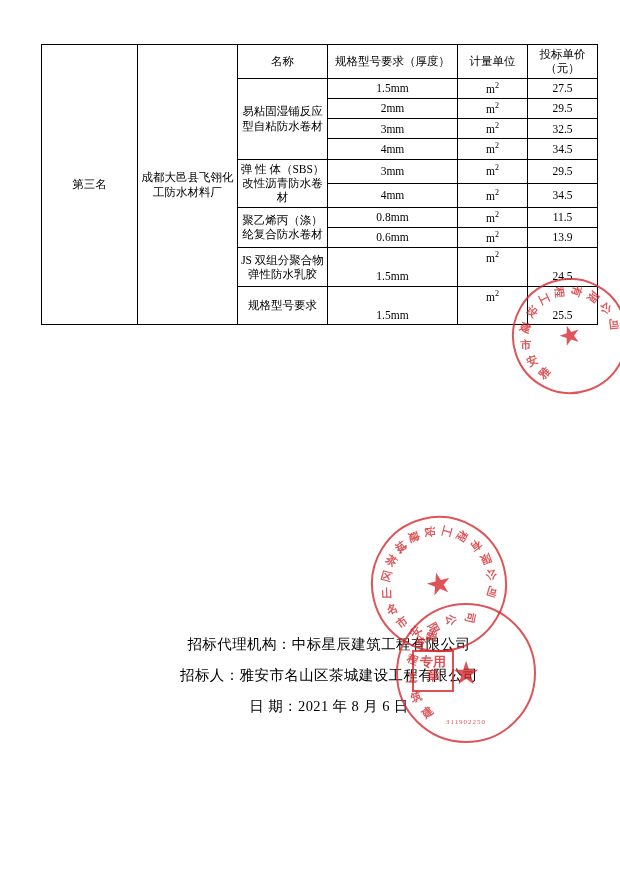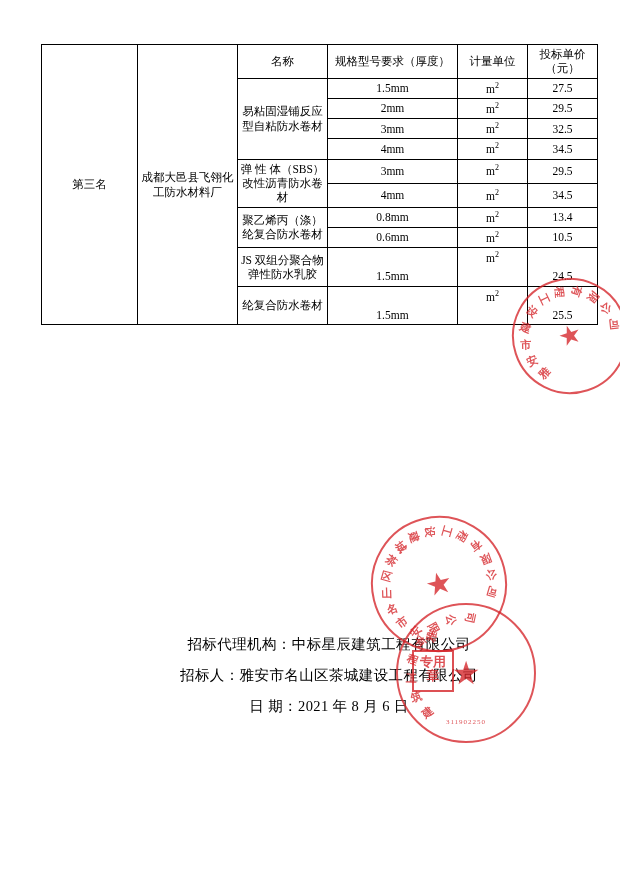--- a/index.html
+++ b/index.html
@@ -245,42 +245,42 @@
         <tr>
           <td class="speccell">4mm</td>
           <td class="unitcell"><span>m</span><sup class="sq">2</sup></td>
           <td class="pricecell">34.5</td>
         </tr>
 
         <tr>
           <td class="namecell" rowspan="2">聚乙烯丙（涤）纶复合防水卷材</td>
           <td class="speccell">0.8mm</td>
           <td class="unitcell"><span>m</span><sup class="sq">2</sup></td>
-          <td class="pricecell">13.4</td>
+          <td class="pricecell">11.5</td>
         </tr>
         <tr>
           <td class="speccell">0.6mm</td>
           <td class="unitcell"><span>m</span><sup class="sq">2</sup></td>
-          <td class="pricecell">10.5</td>
+          <td class="pricecell">13.9</td>
         </tr>
 
         <tr>
           <td class="namecell" rowspan="2">JS 双组分聚合物弹性防水乳胶</td>
           <td class="speccell" style="border-bottom:none"></td>
           <td class="unitcell" style="border-bottom:none"><span>m</span><sup class="sq">2</sup></td>
           <td class="pricecell" style="border-bottom:none"></td>
         </tr>
         <tr>
           <td class="speccell" style="border-top:none">1.5mm</td>
           <td class="unitcell" style="border-top:none"></td>
           <td class="pricecell" style="border-top:none">24.5</td>
         </tr>
 
         <tr>
-          <td class="namecell" rowspan="2">纶复合防水卷材</td>
+          <td class="namecell" rowspan="2">规格型号要求</td>
           <td class="speccell" style="border-bottom:none"></td>
           <td class="unitcell" style="border-bottom:none"><span>m</span><sup class="sq">2</sup></td>
           <td class="pricecell" style="border-bottom:none"></td>
         </tr>
         <tr>
           <td class="speccell" style="border-top:none">1.5mm</td>
           <td class="unitcell" style="border-top:none"></td>
           <td class="pricecell" style="border-top:none">25.5</td>
         </tr>
       </tbody>

